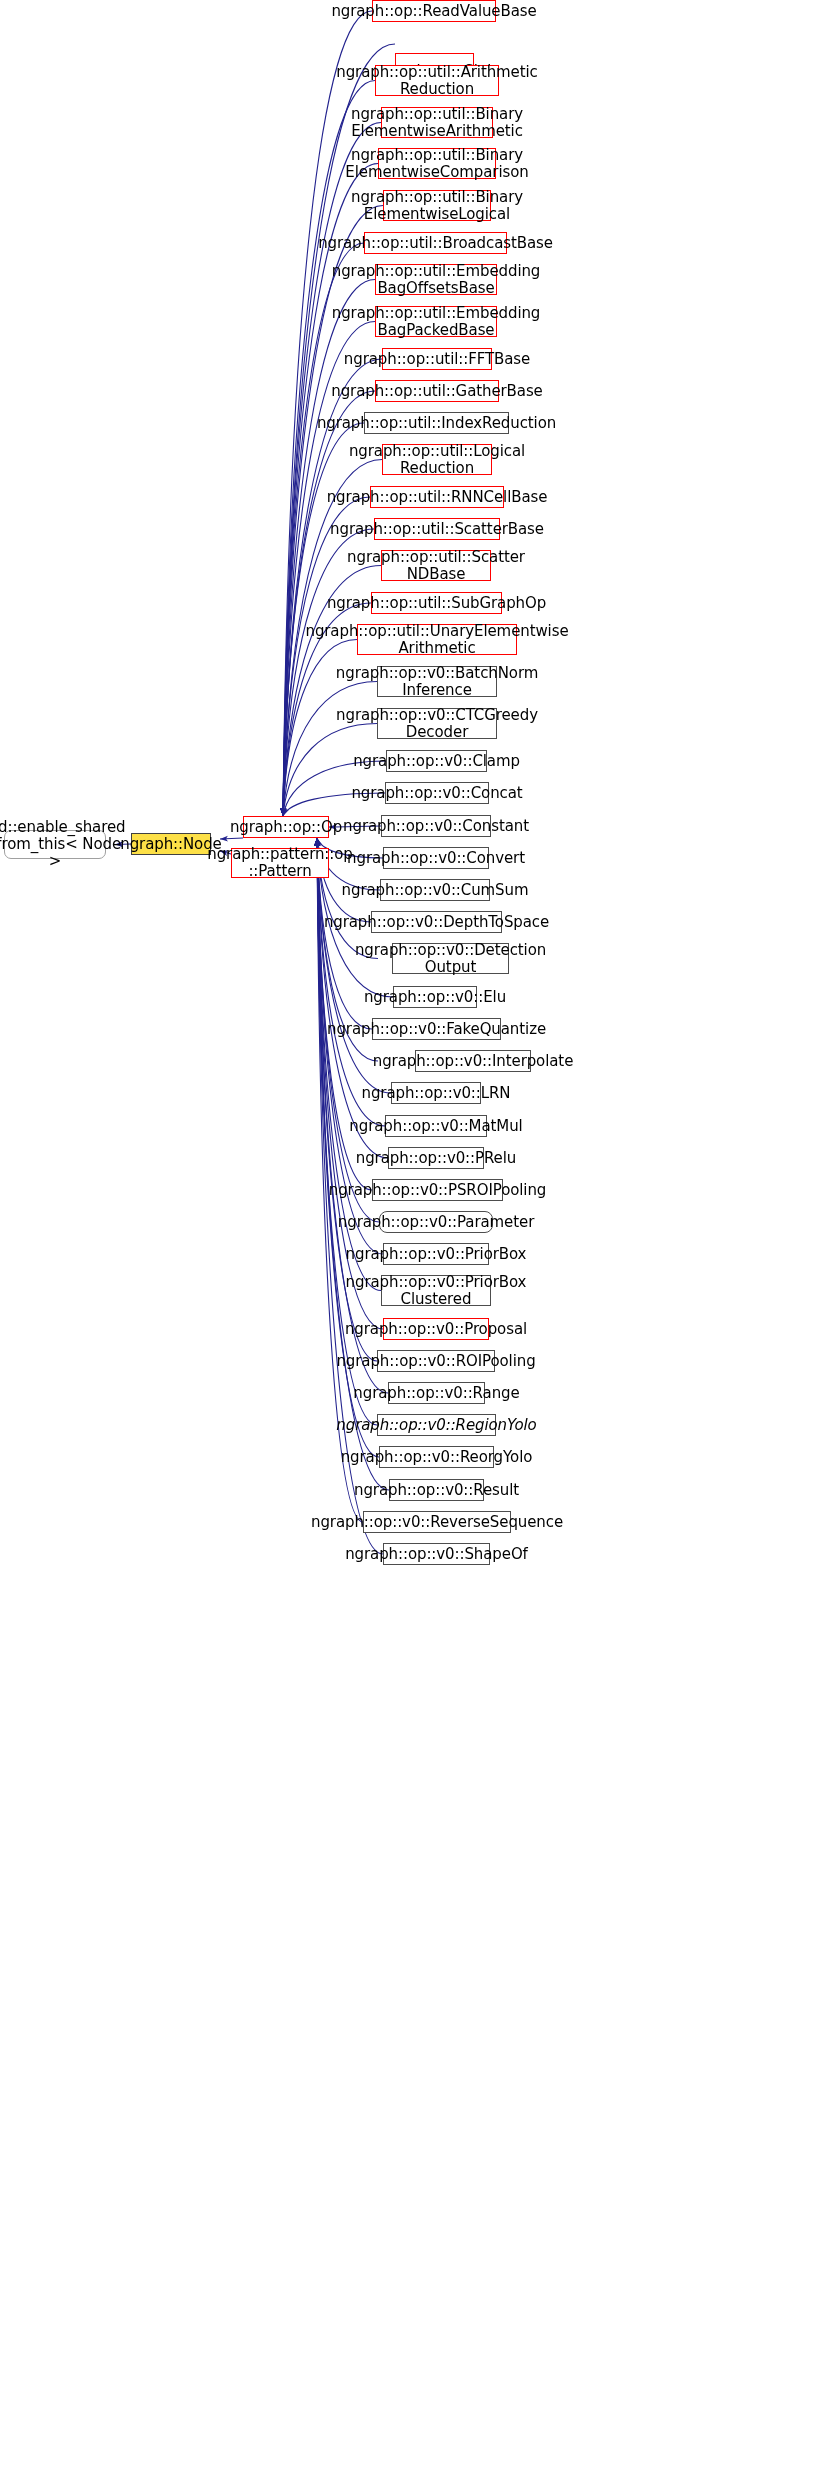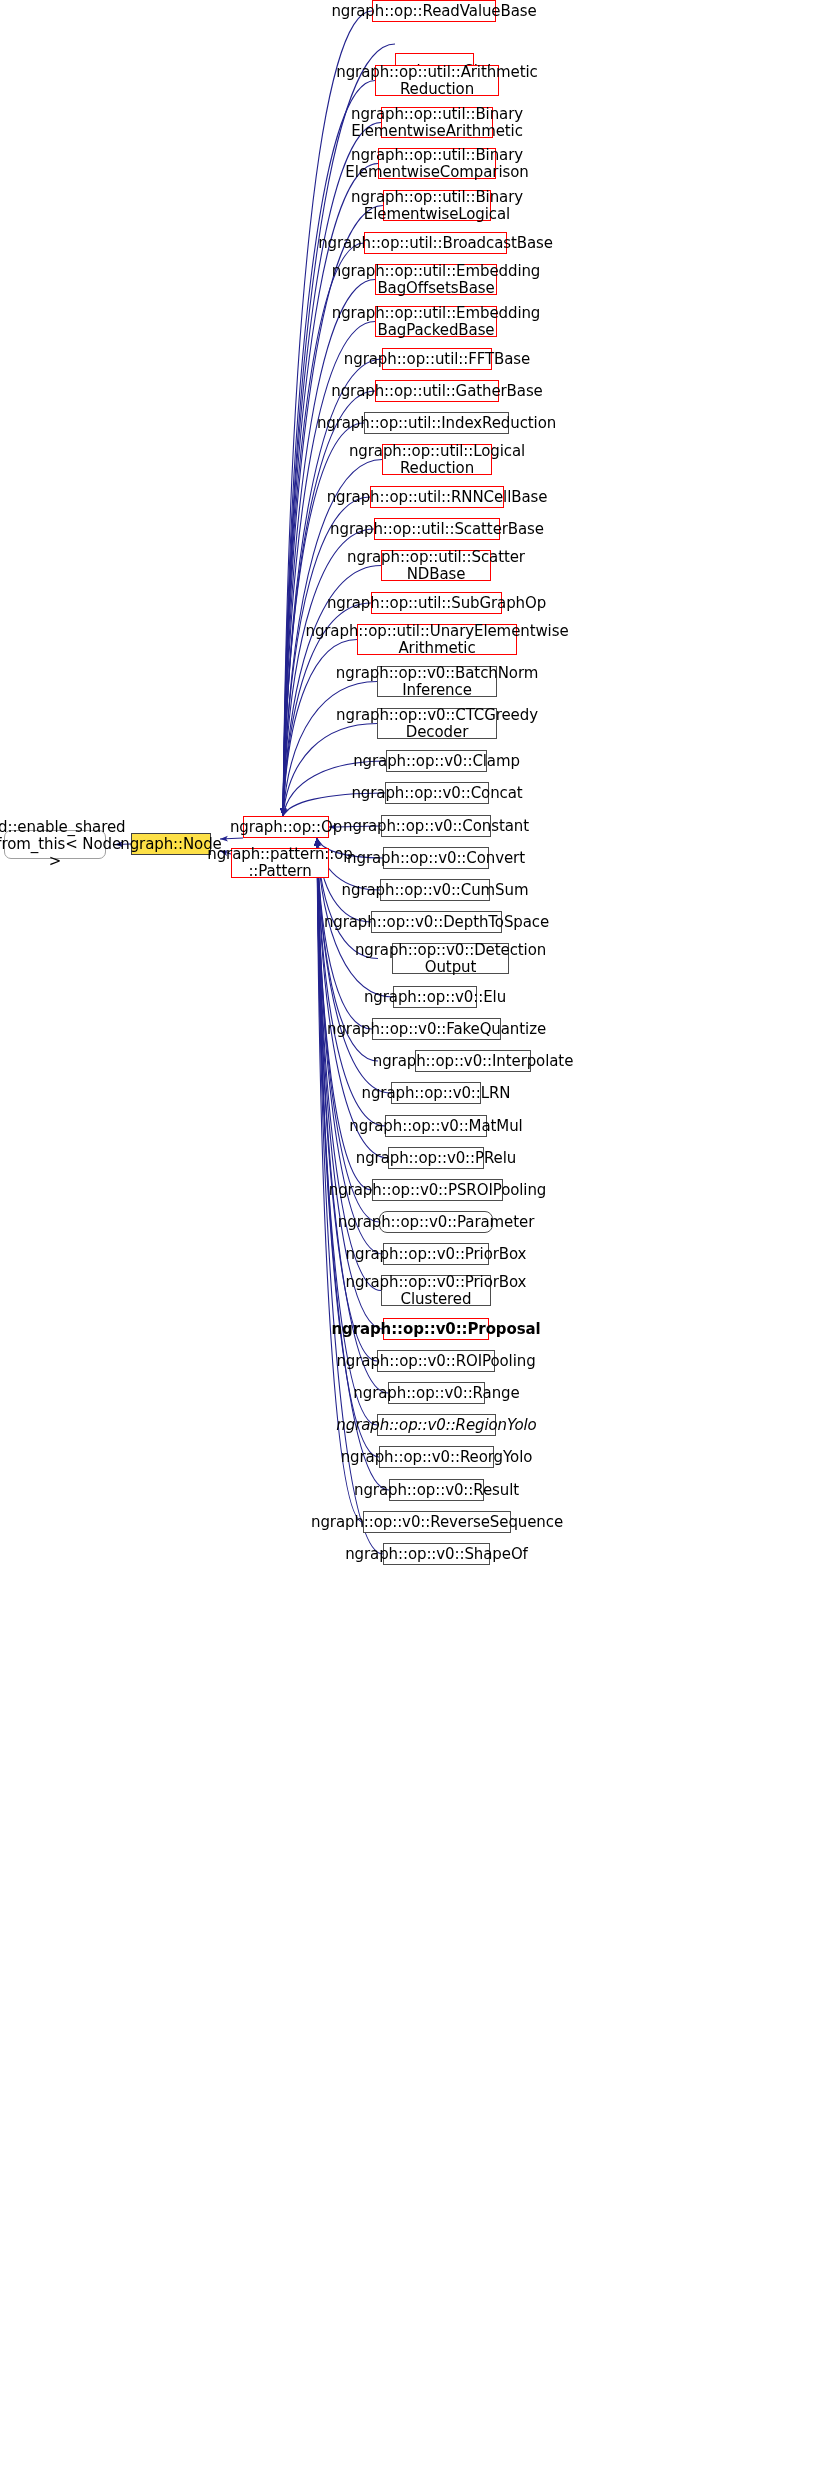--- a/index.html
+++ b/index.html
@@ -169,21 +169,21 @@
       <div class="node black" style="left: 372px; top: 1018px; width: 129px; height: 22px;">ngraph::op::v0::FakeQuantize</div>
       <div class="node black" style="left: 378px; top: 1050px; width: 116px; height: 22px; margin-left: 37px;">ngraph::op::v0::Interpolate</div>
       <div class="node black" style="left: 391px; top: 1082px; width: 90px; height: 22px;">ngraph::op::v0::LRN</div>
       <div class="node black" style="left: 385px; top: 1115px; width: 102px; height: 22px;">ngraph::op::v0::MatMul</div>
       <div class="node black" style="left: 388px; top: 1147px; width: 96px; height: 22px;">ngraph::op::v0::PRelu</div>
       <div class="node black" style="left: 372px; top: 1179px; width: 131px; height: 22px;">ngraph::op::v0::PSROIPooling</div>
       <div class="node black" style="left: 379px; top: 1211px; width: 114px; height: 22px; border-radius: 8px;">ngraph::op::v0::Parameter</div>
       <div class="node black" style="left: 383px; top: 1243px; width: 106px; height: 22px;">ngraph::op::v0::PriorBox</div>
       <div class="node black" style="left: 381px; top: 1275px; width: 110px; height: 31px;">ngraph::op::v0::PriorBox
 Clustered</div>
-      <div class="node red" style="left: 383px; top: 1318px; width: 106px; height: 22px; font-weight: bold;">ngraph::op::v0::Proposal</div>
+      <div class="node red" style="left: 383px; top: 1318px; width: 106px; height: 22px;">ngraph::op::v0::Proposal</div>
       <div class="node black" style="left: 377px; top: 1350px; width: 118px; height: 22px;">ngraph::op::v0::ROIPooling</div>
       <div class="node black" style="left: 388px; top: 1382px; width: 97px; height: 22px;">ngraph::op::v0::Range</div>
       <div class="node black" style="left: 377px; top: 1414px; width: 119px; height: 22px; font-style: italic;">ngraph::op::v0::RegionYolo</div>
       <div class="node black" style="left: 379px; top: 1446px; width: 115px; height: 22px;">ngraph::op::v0::ReorgYolo</div>
       <div class="node black" style="left: 389px; top: 1479px; width: 95px; height: 22px;">ngraph::op::v0::Result</div>
       <div class="node black" style="left: 363px; top: 1511px; width: 148px; height: 22px;">ngraph::op::v0::ReverseSequence</div>
       <div class="node black" style="left: 383px; top: 1543px; width: 107px; height: 22px;">ngraph::op::v0::ShapeOf</div>
     </div>
 
 </div>

